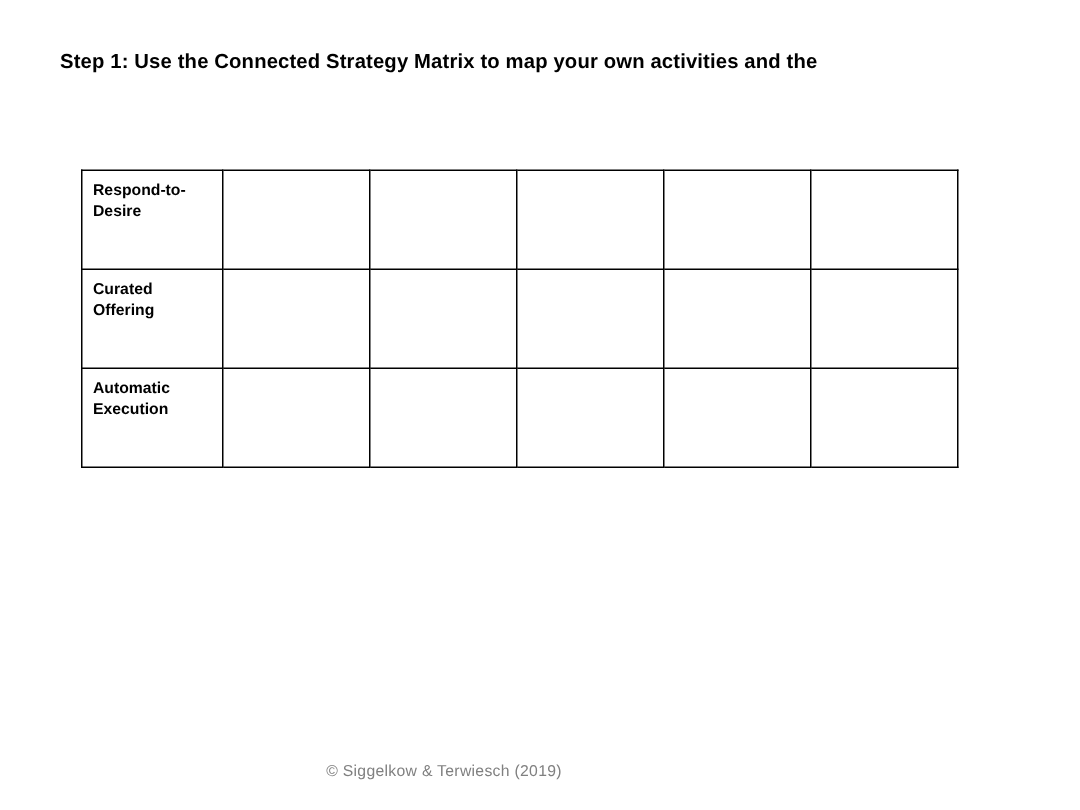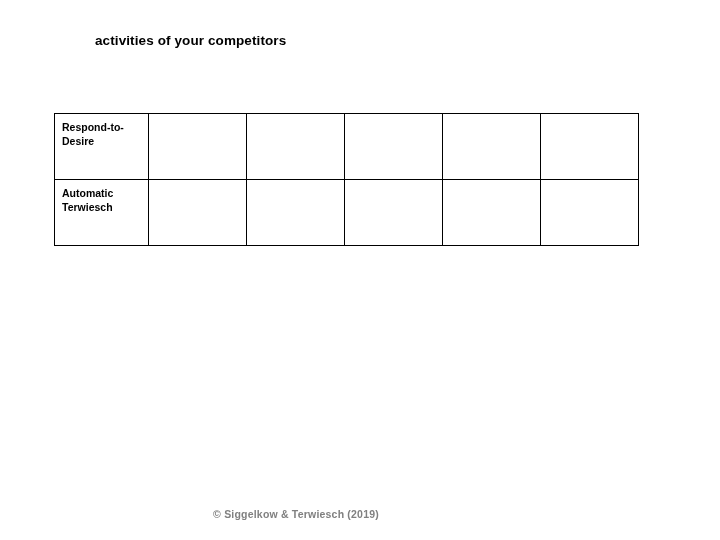--- a/index.html
+++ b/index.html
@@ -75,30 +75,30 @@
   }
 
   
   .footer-credit {
     position: absolute;
     left: 0;
     top: 508px;
     width: 592px;
     text-align: center;
     font-size: 10.5px;
-    font-weight: bold;
+    font-weight: normal;
     color: #808080;
     letter-spacing: 0.2px;
   }
 </style>
 </head>
 <body>
 
 <div class="slide-title">
-  <span class="title-line title-line-2">activities of your competitors</span>
+  <span class="title-line title-line-1">Step 1: Use the Connected Strategy Matrix to map your own activities and the</span>
 </div>
 
 <div class="matrix-wrap">
   <table class="matrix">
     <colgroup>
       <col class="corner-col">
       <col class="data-col">
       <col class="data-col">
       <col class="data-col">
       <col class="data-col">
@@ -121,26 +121,47 @@
           <span class="cell-text"></span>
         </td>
         <td class="data-cell">
           <span class="cell-text"></span>
         </td>
         <td class="data-cell">
           <span class="cell-text"></span>
         </td>
       </tr>
 
+      <tr class="body-row">
+        <td class="row-header">
+          <span class="cell-text">Curated
+Offering</span>
+        </td>
+        <td class="data-cell">
+          <span class="cell-text"></span>
+        </td>
+        <td class="data-cell">
+          <span class="cell-text"></span>
+        </td>
+        <td class="data-cell">
+          <span class="cell-text"></span>
+        </td>
+        <td class="data-cell">
+          <span class="cell-text"></span>
+        </td>
+        <td class="data-cell">
+          <span class="cell-text"></span>
+        </td>
+      </tr>
 
 
       <tr class="body-row">
         <td class="row-header">
           <span class="cell-text">Automatic
-Terwiesch</span>
+Execution</span>
         </td>
         <td class="data-cell">
           <span class="cell-text"></span>
         </td>
         <td class="data-cell">
           <span class="cell-text"></span>
         </td>
         <td class="data-cell">
           <span class="cell-text"></span>
         </td>

